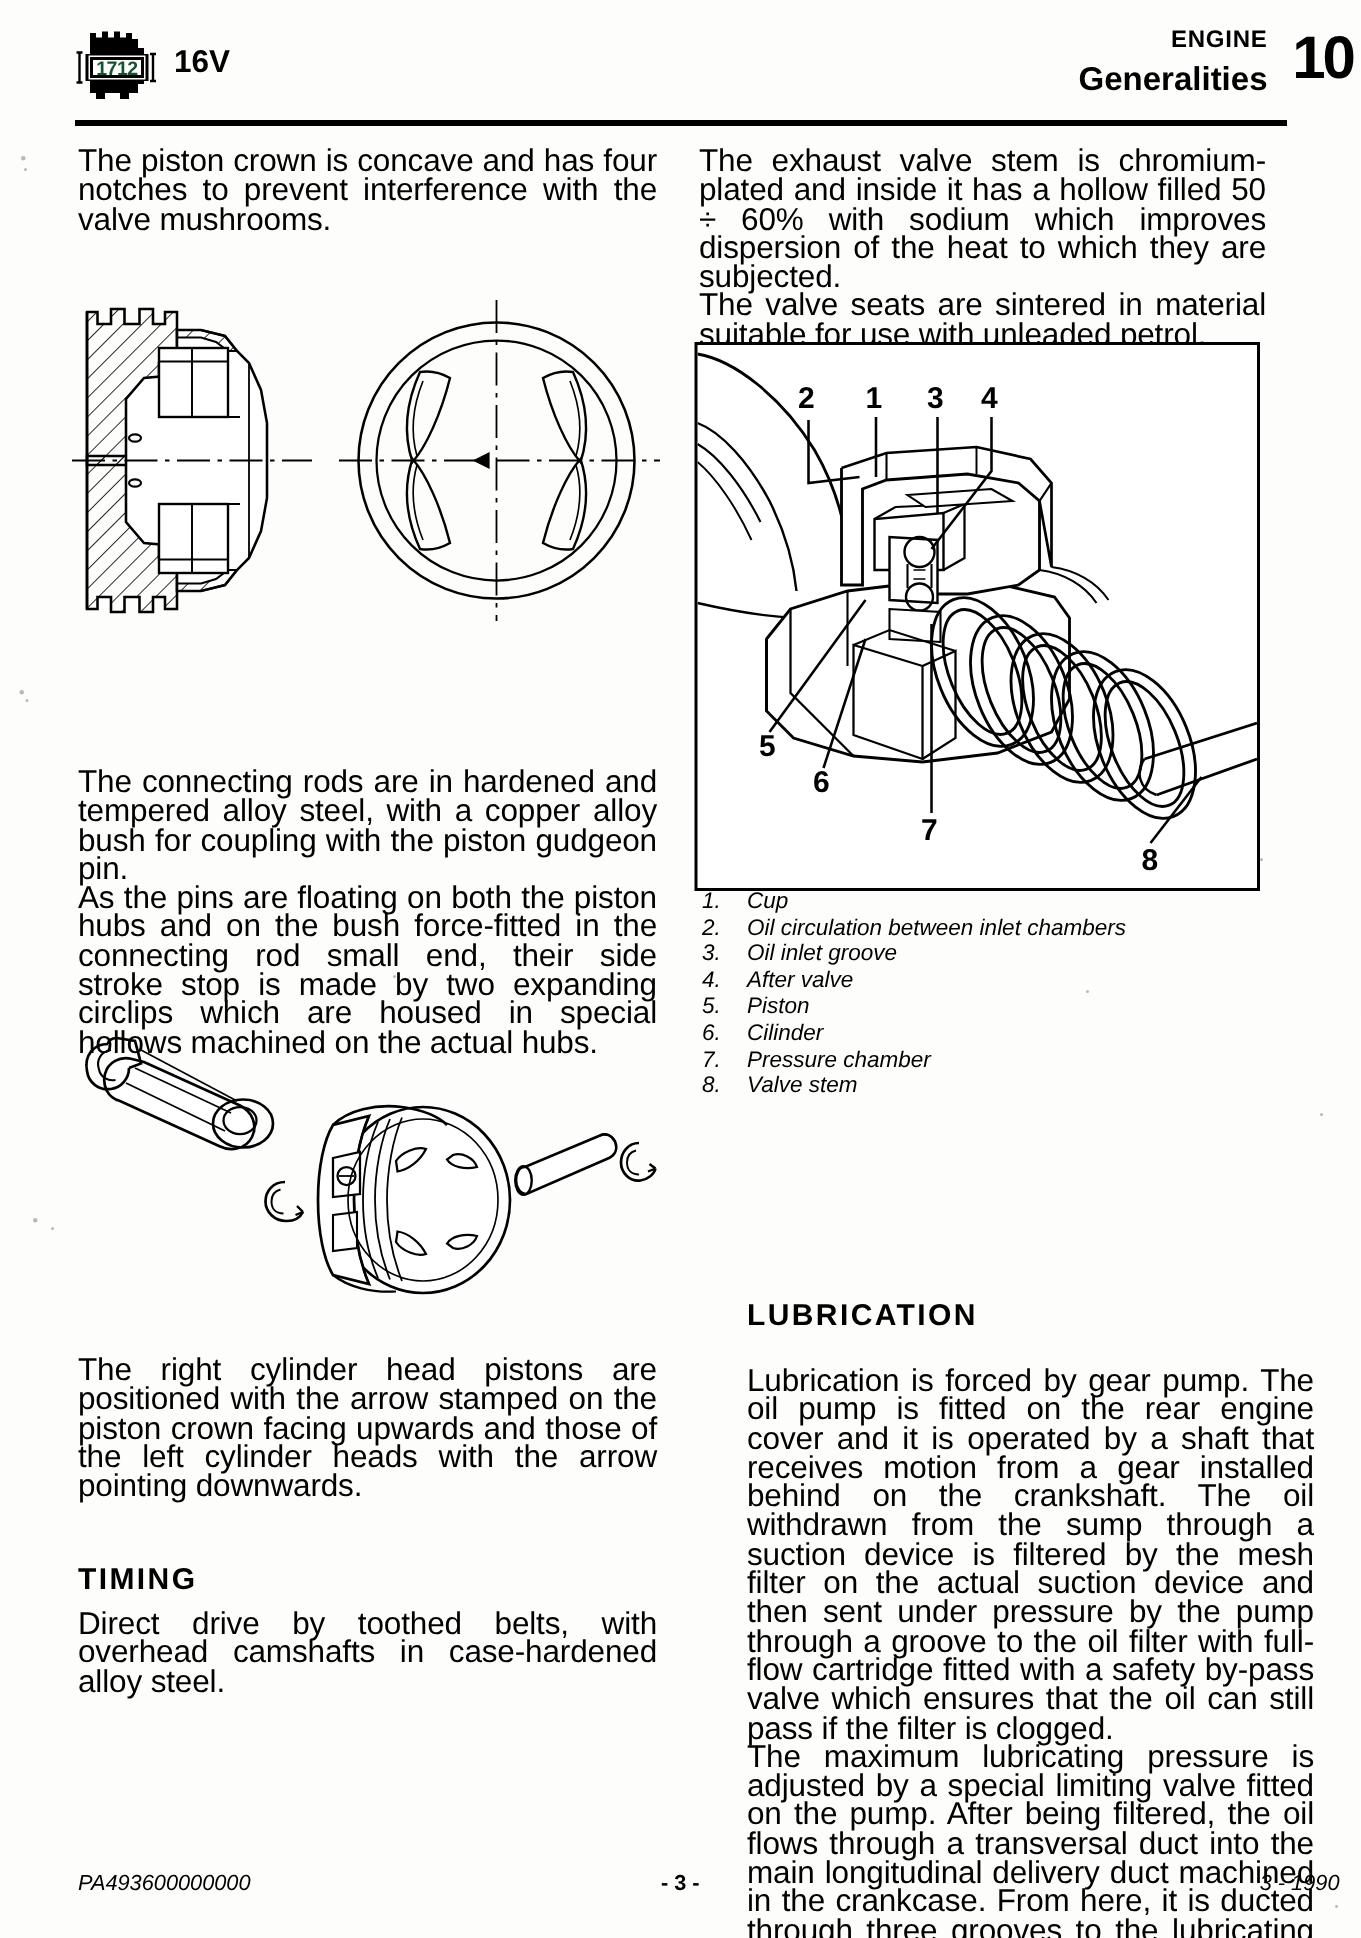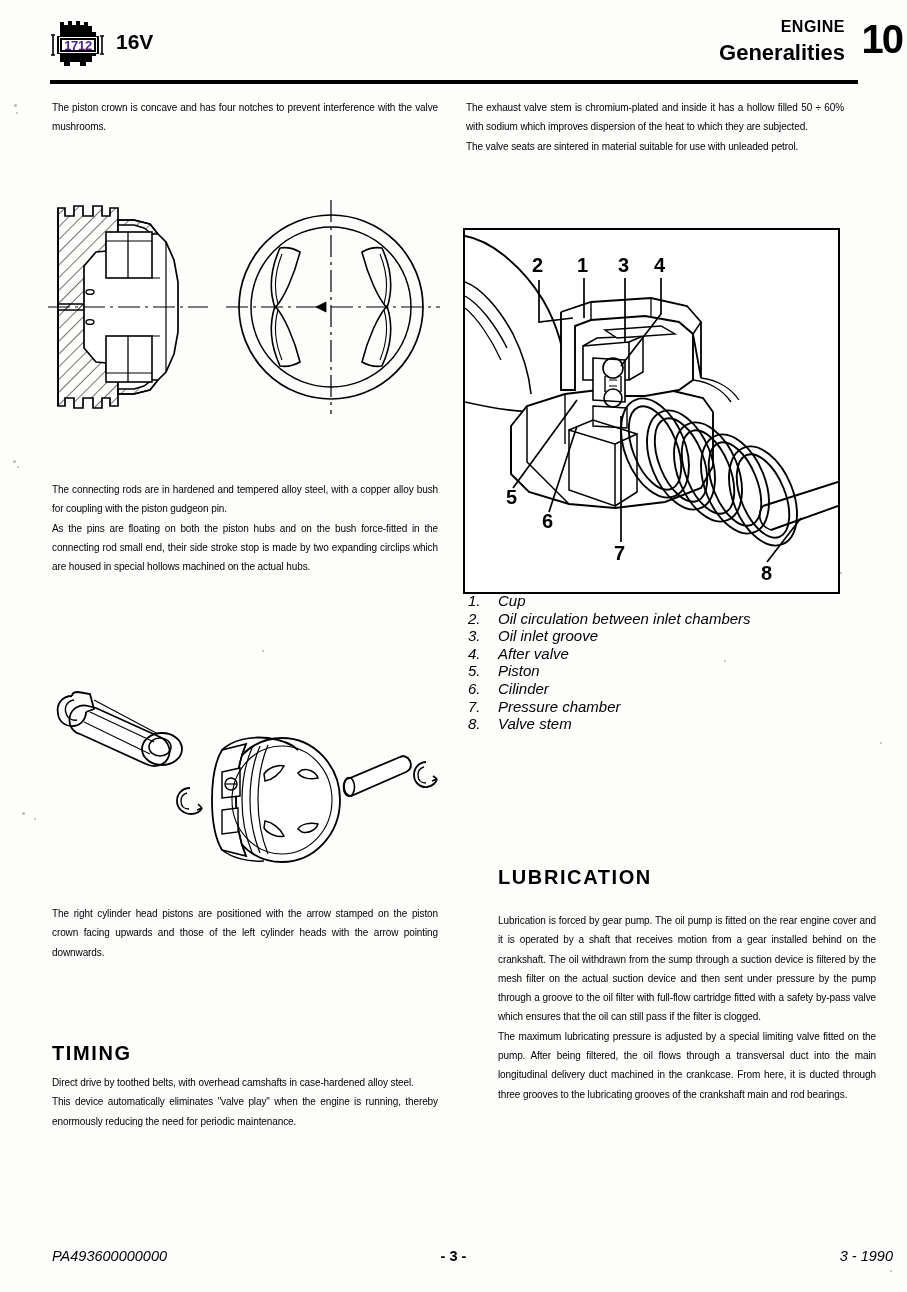--- a/index.html
+++ b/index.html
@@ -33,21 +33,21 @@
   .logo-svg { display:block; }
   .logo-num {
     position: absolute;
     left: 9px; top: 19px;
     width: 38px; height: 17px;
     font-size: 13px;
     font-weight: bold;
     letter-spacing: -0.3px;
     text-align: center;
     line-height: 17px;
-    color: #4c1d95;
+    color: #14532d;
   }
   .valves-label {
     position: absolute;
     left: 116px; top: 30px;
     font-size: 21px;
     font-weight: bold;
     letter-spacing: 0px;
   }
   .hdr-right {
     position: absolute;
@@ -88,21 +88,21 @@
     width: 386px;
   }
   .col-right {
     position: absolute;
     left: 466px; top: 98px;
     width: 378px;
   }
 
   p.body {
     margin: 0;
-    font-size: 10px;
+    font-size: 21px;
     line-height: 19.3px;
     text-align: justify;
     text-justify: inter-word;
     letter-spacing: -0.1px;
   }
 
   h2.section {
     margin: 0;
     font-size: 20px;
     font-weight: bold;
@@ -268,21 +268,21 @@
         <path d="M234,174 C226,154 226,138 230,124" stroke-width="1.1"></path>
         <path d="M332,174 C340,154 340,138 336,124" stroke-width="1.1"></path>
 
         <line x1="283" y1="14" x2="283" y2="228" stroke-width="1.2" stroke-dasharray="22,5,3,5"></line>
 
         <path d="M268,121 L278,116 L278,126 Z" fill="#000" stroke="#000" stroke-width="0.8"></path>
       </g>
     </svg>
   </div>
 
-  <div class="col-left" style="top:480px;">
+  <div class="col-left" style="top:512px;">
     <p class="body">The connecting rods are in hardened and tempered alloy steel, with a copper alloy bush for coupling with the piston gudgeon pin.</p>
     <p class="body" style="margin-top:0;">As the pins are floating on both the piston hubs and on the bush force-fitted in the connecting rod small end, their side stroke stop is made by two expanding circlips which are housed in special hollows machined on the actual hubs.</p>
   </div>
 
   <div class="fig" style="left:50px; top:660px;">
     <svg width="390" height="212" viewBox="0 0 390 212">
       <g fill="none" stroke="#000" stroke-width="1.6">
 
         <path d="M38,46 C30,44 22,48 20,56 C18,64 22,72 30,74
                  L96,104 C104,108 114,106 118,98
@@ -340,21 +340,20 @@
     </svg>
   </div>
 
   <div class="col-left" style="top:904px;">
     <p class="body">The right cylinder head pistons are positioned with the arrow stamped on the piston crown facing upwards and those of the left cylinder heads with the arrow pointing downwards.</p>
   </div>
 
   <div class="col-left" style="top:1042px;">
     <h2 class="section">TIMING</h2>
     <p class="body" style="margin-top:8px;">Direct drive by toothed belts, with overhead camshafts in case-hardened alloy steel.</p>
-    <p class="body">This device automatically eliminates "valve play" when the engine is running, thereby enormously reducing the need for periodic maintenance.</p>
   </div>
 
   <div class="col-right">
     <p class="body">The exhaust valve stem is chromium-plated and inside it has a hollow filled 50 ÷ 60% with sodium which improves dispersion of the heat to which they are subjected.</p>
     <p class="body">The valve seats are sintered in material suitable for use with unleaded petrol.</p>
   </div>
 
   <div class="fig framed" style="left:463px; top:228px; width:373px; height:362px;">
     <svg width="373" height="362" viewBox="0 0 373 362">
       <g fill="none" stroke="#000" stroke-width="1.6">

